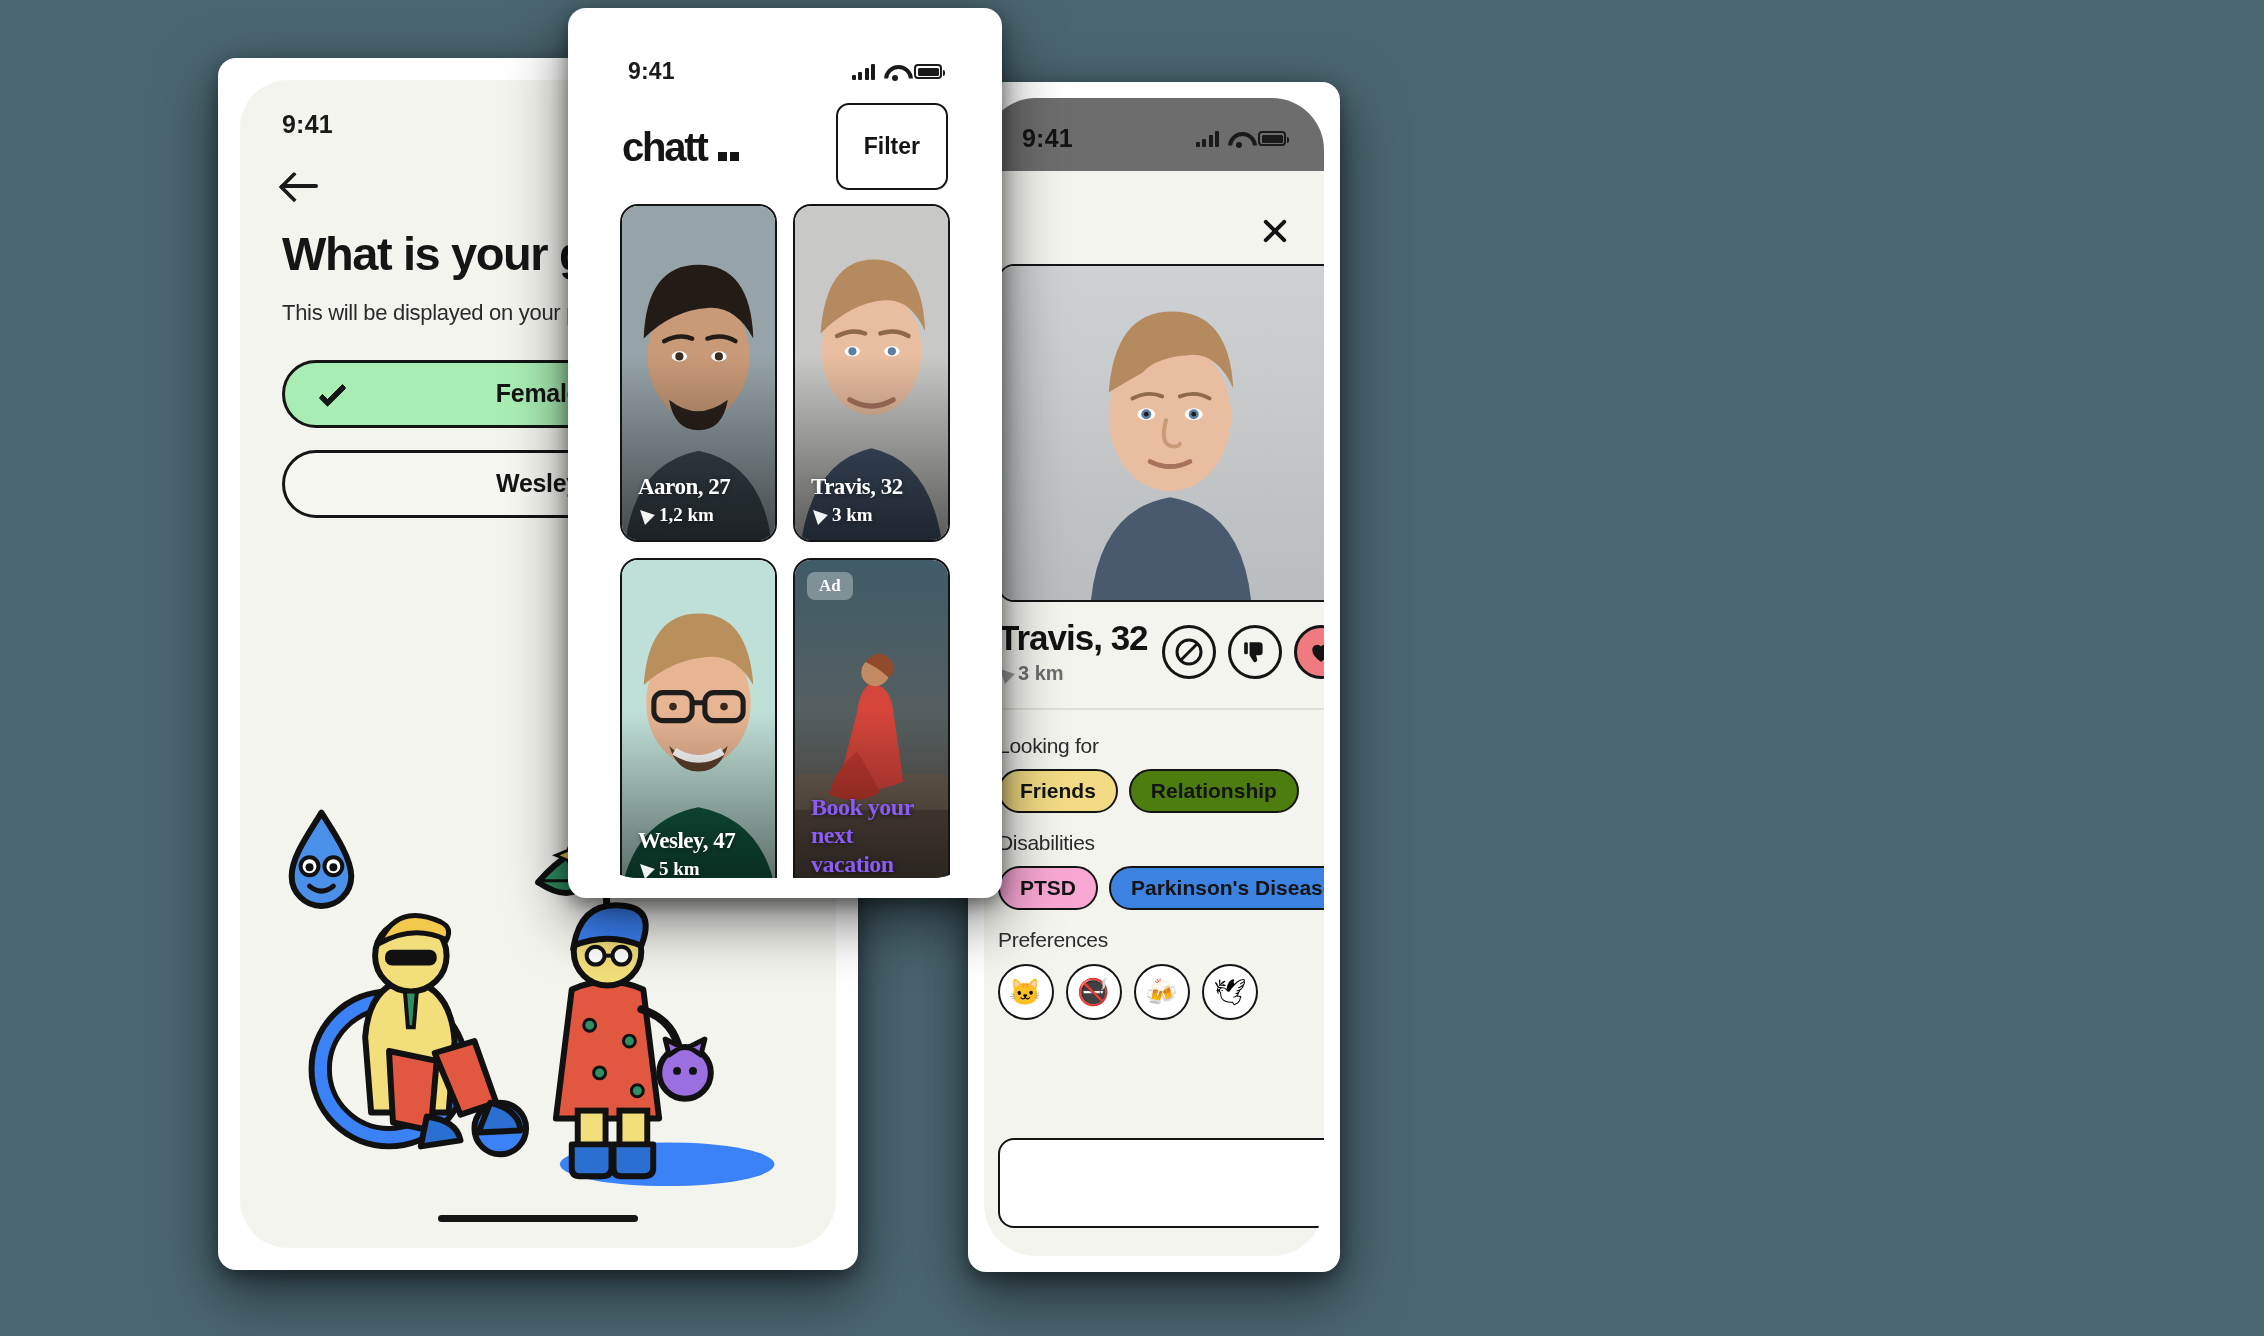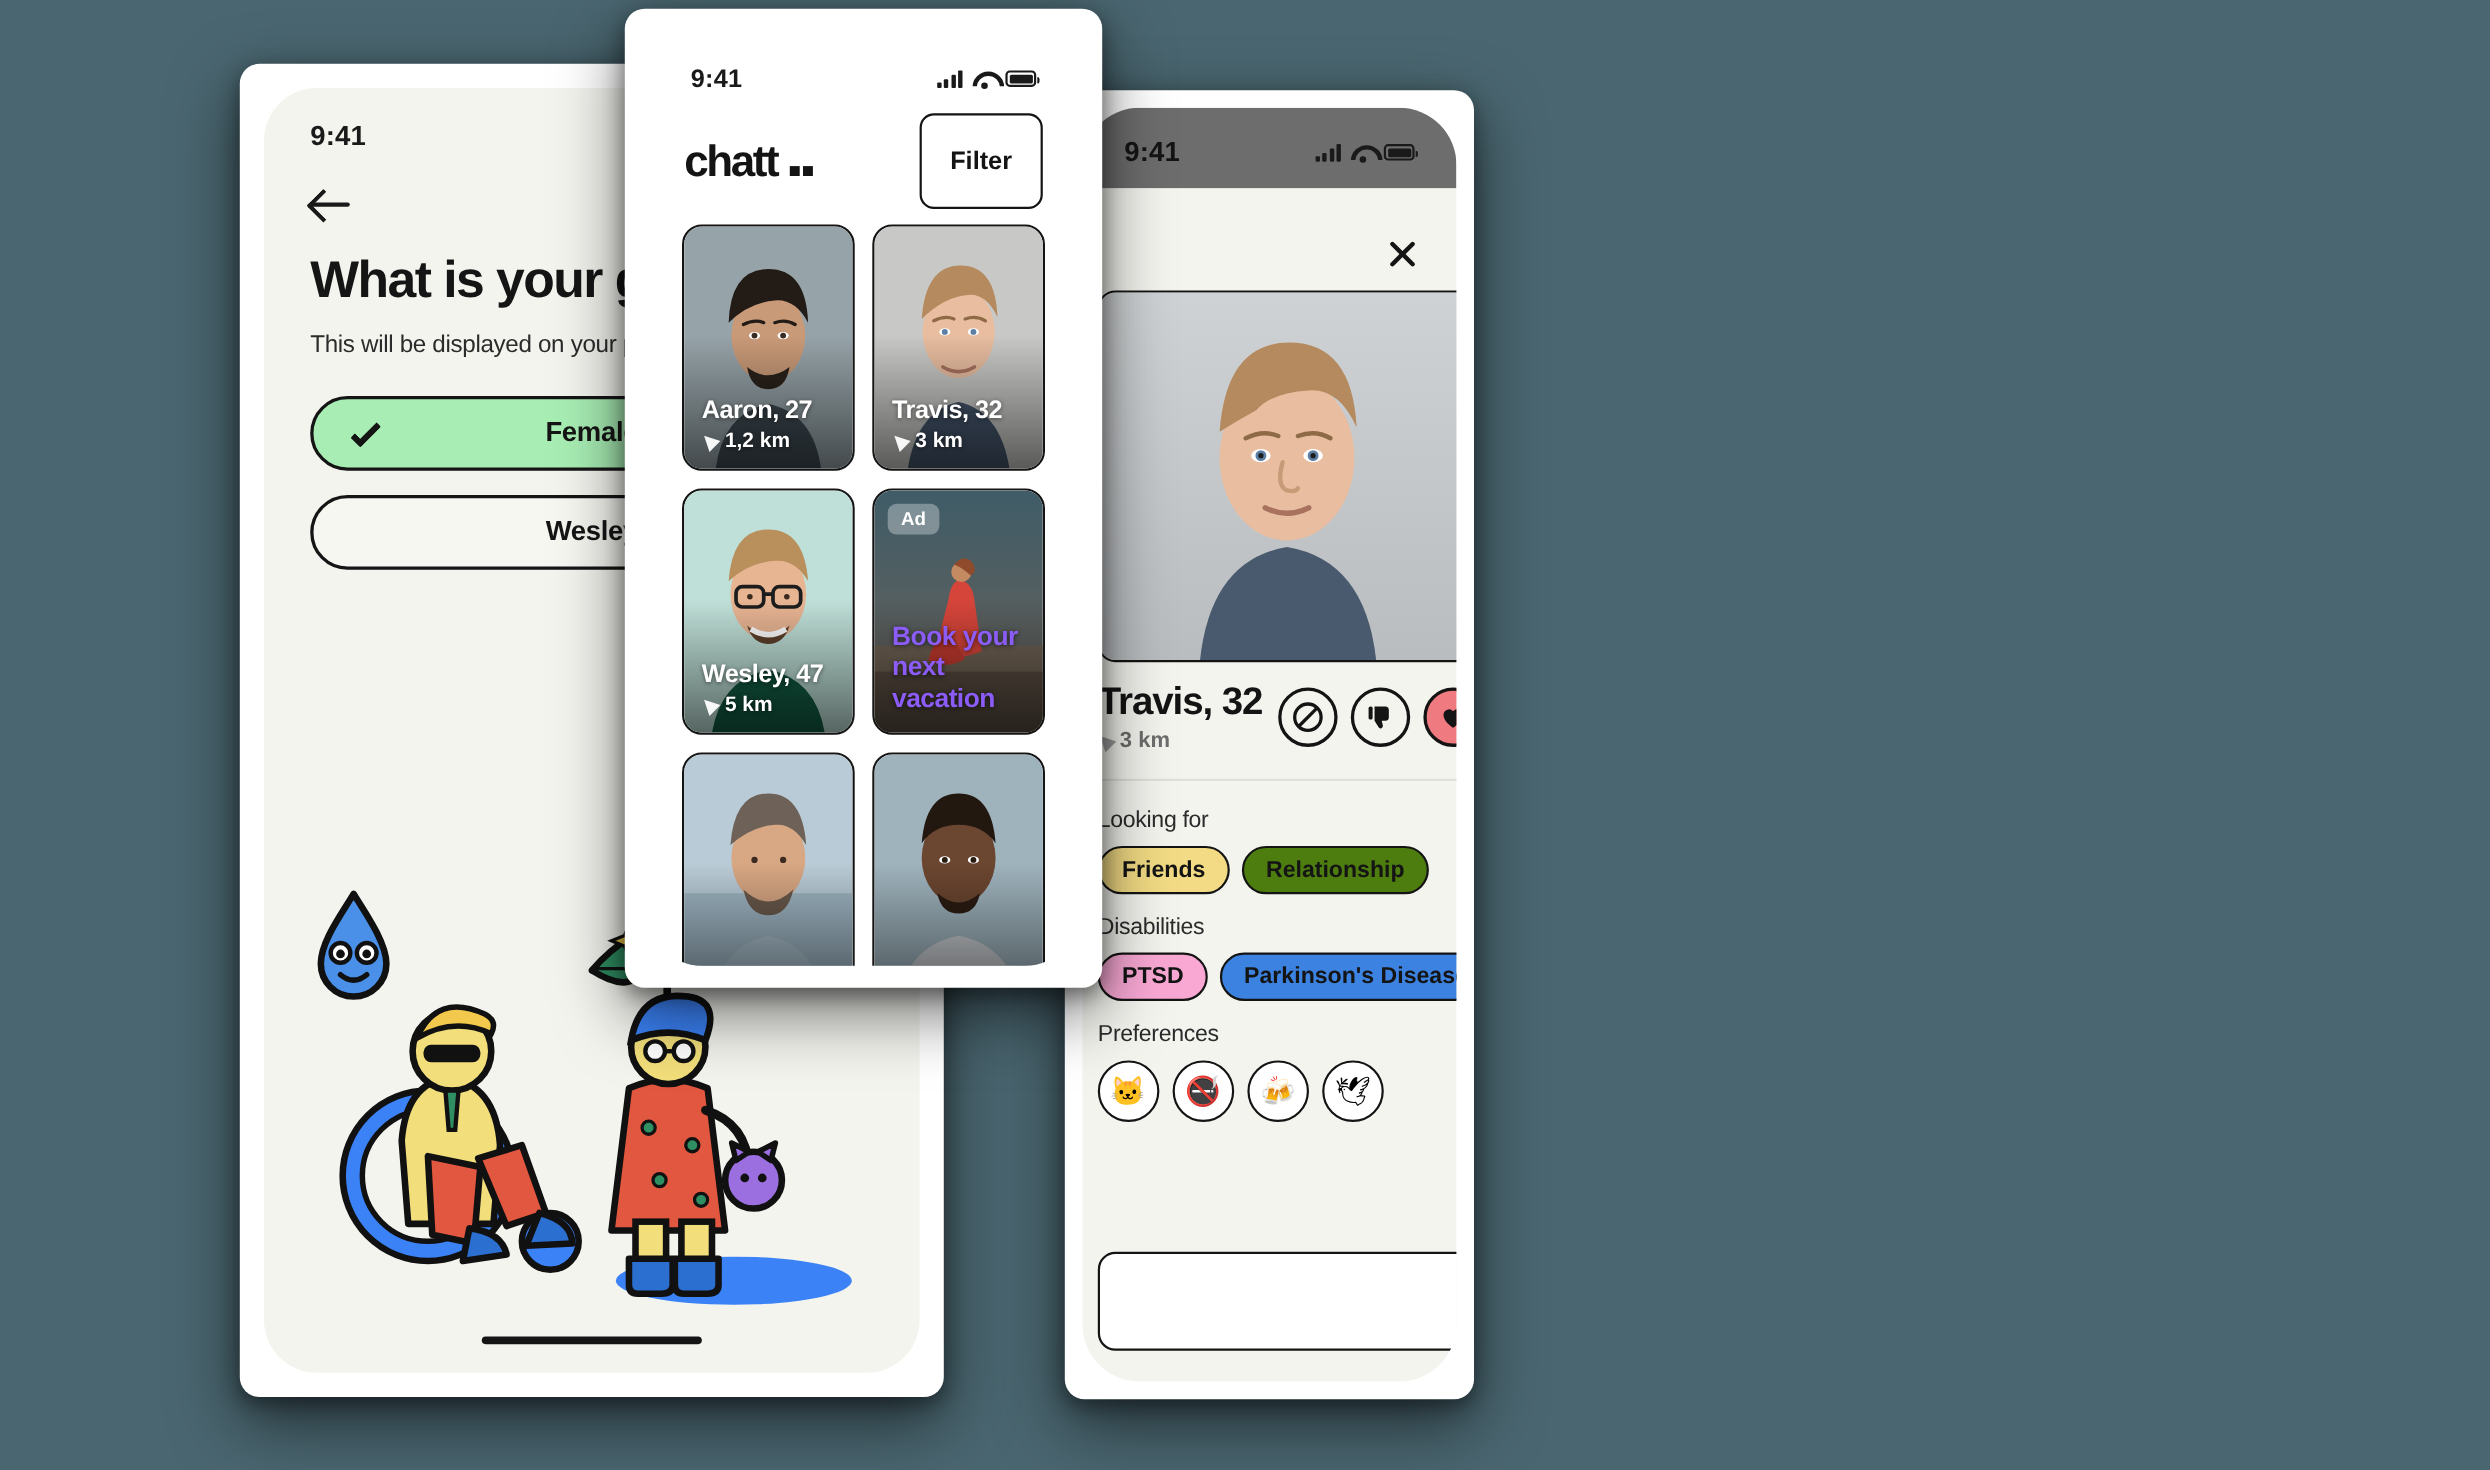--- a/index.html
+++ b/index.html
@@ -120,21 +120,21 @@
   .filter-btn {
     border: 2.5px solid #141414; border-radius: 13px; background: #fff;
     padding: 28px 26px; font-size: 23px; font-weight: 700; color: #141414; cursor: pointer;
   }
 
   .grid {
     padding: 0 32px; display: grid; grid-template-columns: 1fr 1fr; gap: 16px;
   }
   .card {
     position: relative; border-radius: 18px; overflow: hidden;
-    border: 2.5px solid #141414; height: 224px; cursor: pointer;
+    border: 2.5px solid #141414; height: 338px; cursor: pointer; font-family: Liberation Serif, serif;
   }
   .card .photo { position: absolute; inset: 0; }
   .card .shade {
     position: absolute; left:0; right:0; bottom:0; height: 55%;
     background: linear-gradient(to top, rgba(0,0,0,.55), rgba(0,0,0,0));
   }
   .card .meta { position: absolute; left: 16px; bottom: 14px; color: #fff; }
   .card .nm { font-size: 23px; font-weight: 800; letter-spacing: -.5px; text-shadow: 0 1px 4px rgba(0,0,0,.5); }
   .card .dist { display: flex; align-items: center; gap: 7px; font-size: 19px; font-weight: 600; margin-top: 4px; text-shadow: 0 1px 4px rgba(0,0,0,.5); }
   .nav-arrow {

